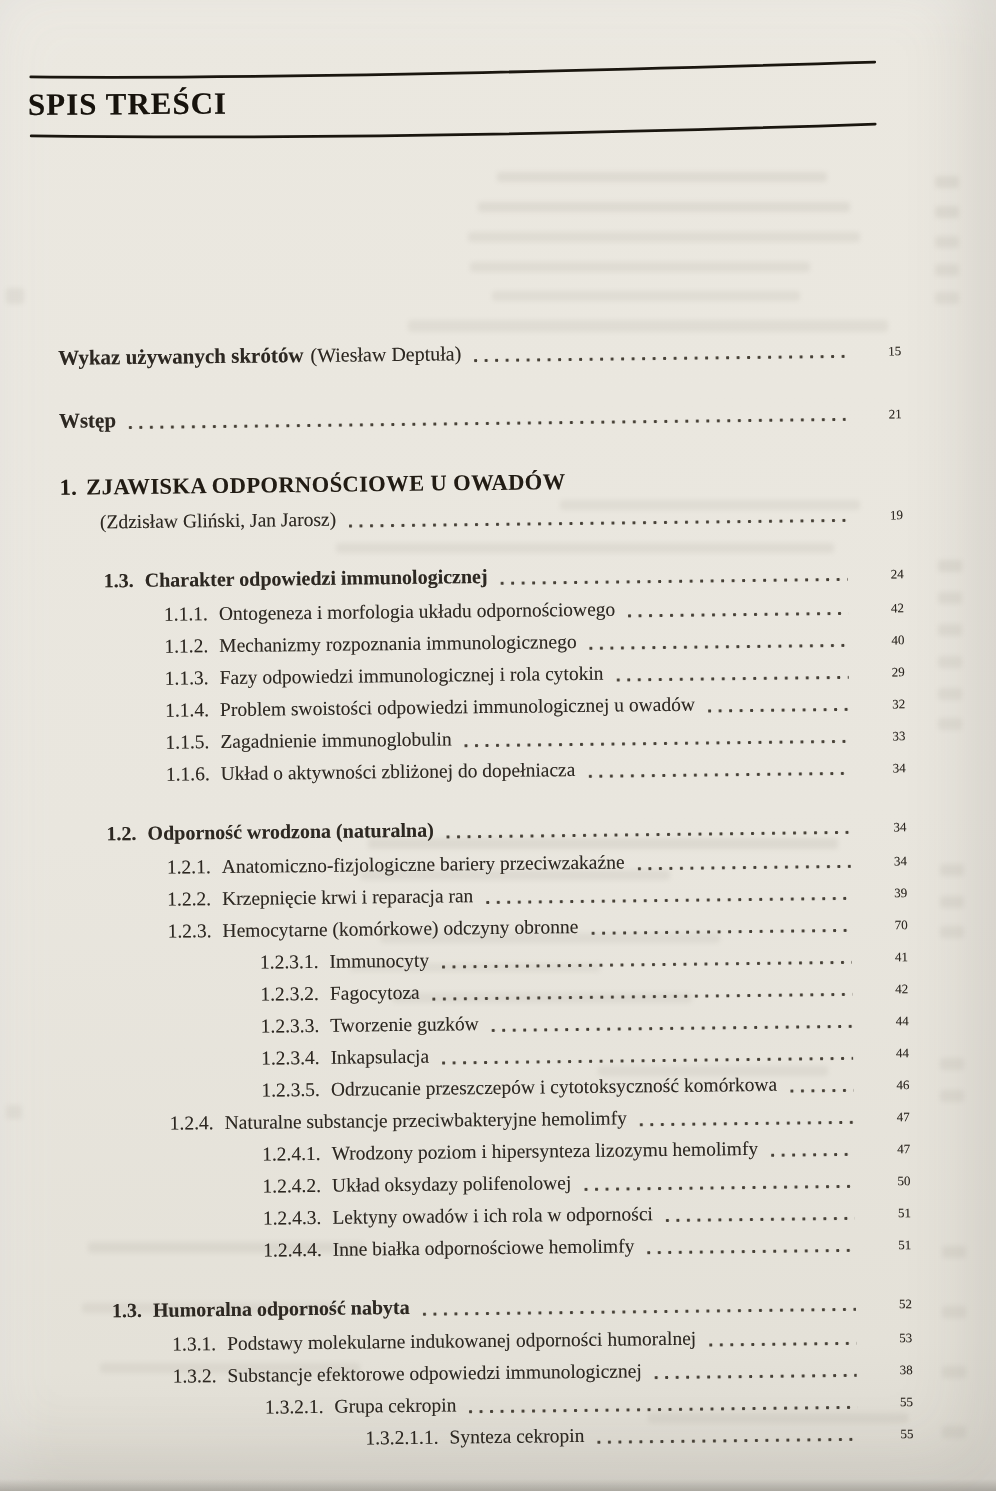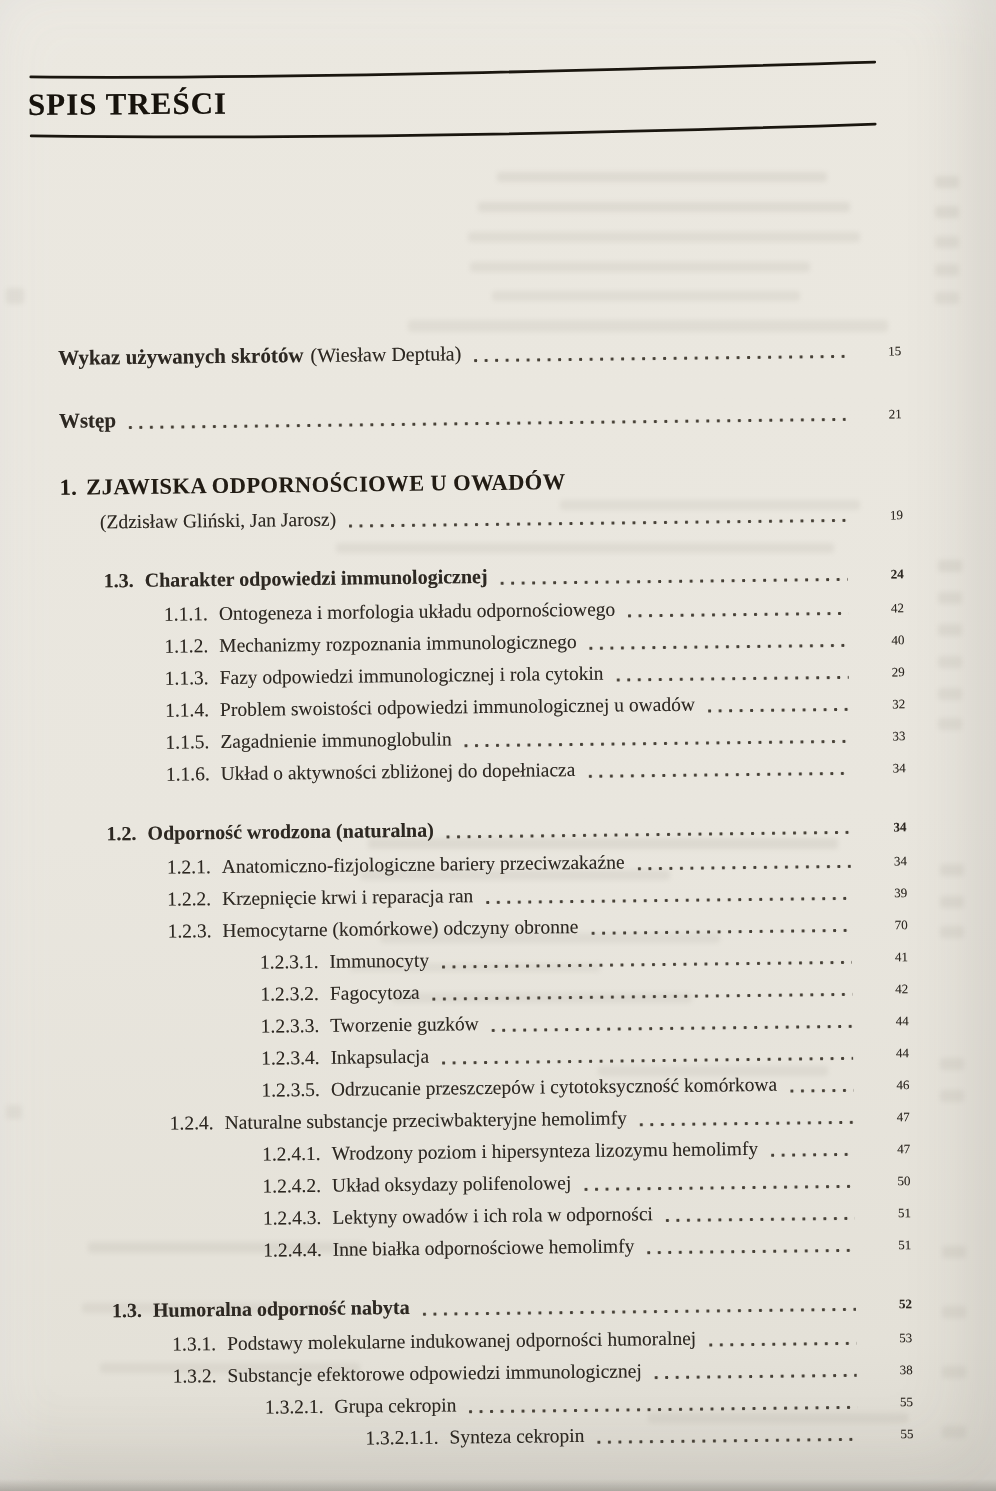--- a/index.html
+++ b/index.html
@@ -60,21 +60,21 @@
   .lv1{padding-left:78px;}
   .lv2{padding-left:138px;}
   .lv3{padding-left:230px;}
   .lv4{padding-left:330px;}
   
   .front{margin-top:38px;font-size:21px;}
   .front .lbl{font-weight:bold;}
   .front .sfx{font-size:20px;}
   .front:first-child{margin-top:0;}
   .section{margin-top:34px;margin-bottom:10px;font-weight:bold;font-size:20px;}
-  .section .pg{font-weight:bold;}
+  .section .pg{font-weight:normal;}
   .chapter{display:block;margin-top:40px;padding-left:35px;}
   .chapter .l1{font-weight:bold;font-size:22.5px;line-height:26px;letter-spacing:0.4px;color:#221c14;}
   .chapter .l1 .num{margin-right:9px;}
   .chapter .l2{display:flex;align-items:baseline;padding-left:33px;margin-top:11px;font-size:19.5px;line-height:22px;}
 </style>
 </head>
 <body>
 
 <div id="paper"></div>
 

